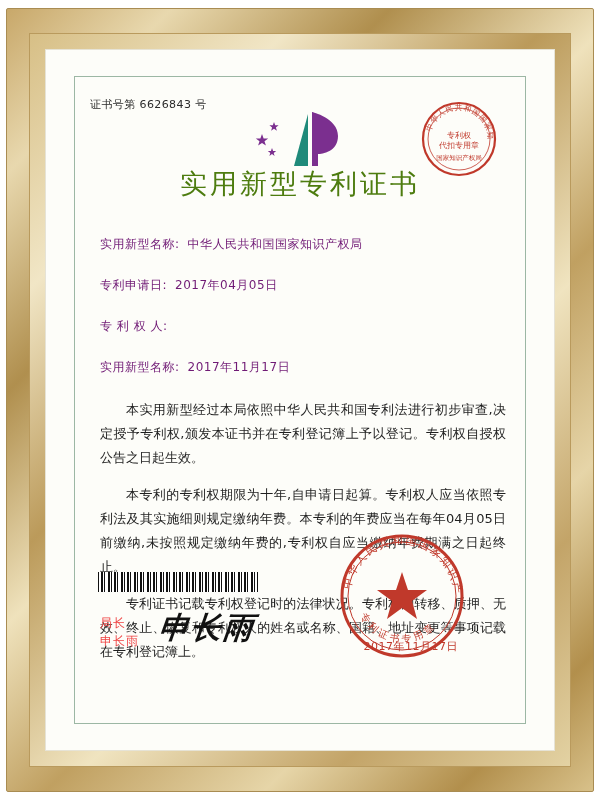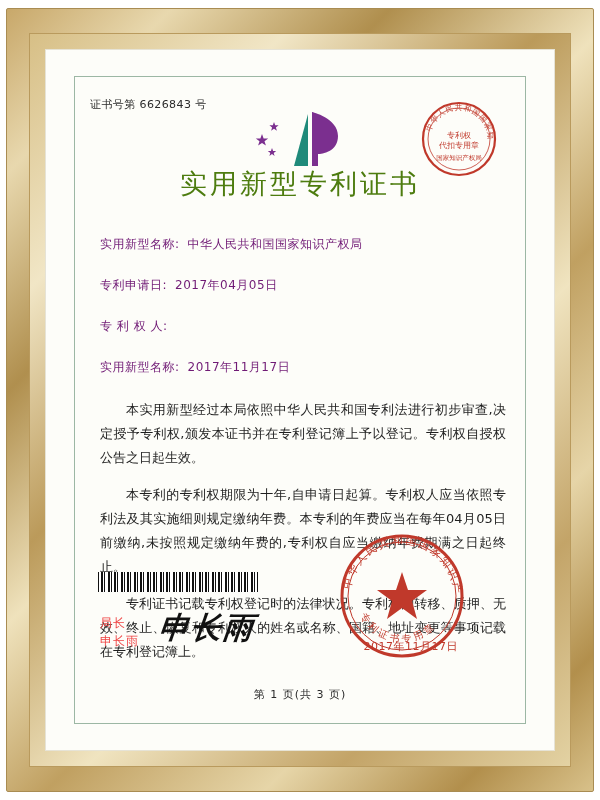--- a/index.html
+++ b/index.html
@@ -291,18 +291,17 @@
             <path id="sealArcBottom2" d="M 20,66 A 46,46 0 0 0 112,66" fill="none"></path>
             <text font-size="10" fill="#c0392b" font-family="DejaVu Sans, sans-serif" letter-spacing="3">
               <textPath href="#sealArcBottom2" startOffset="14%">专利证书专用章</textPath>
             </text>
 
             <polygon points="66,42 72,60 91,60 76,71 81,89 66,78 51,89 56,71 41,60 60,60" fill="#c0392b"></polygon>
           </svg>
         </div>
         <div class="seal-date">2017年11月17日</div>
 
-        <div class="footer-page">第 1 页(共 3 页)</div>
 
       </div>
     </div>
   </div>
 </div>
 
 </body></html>

